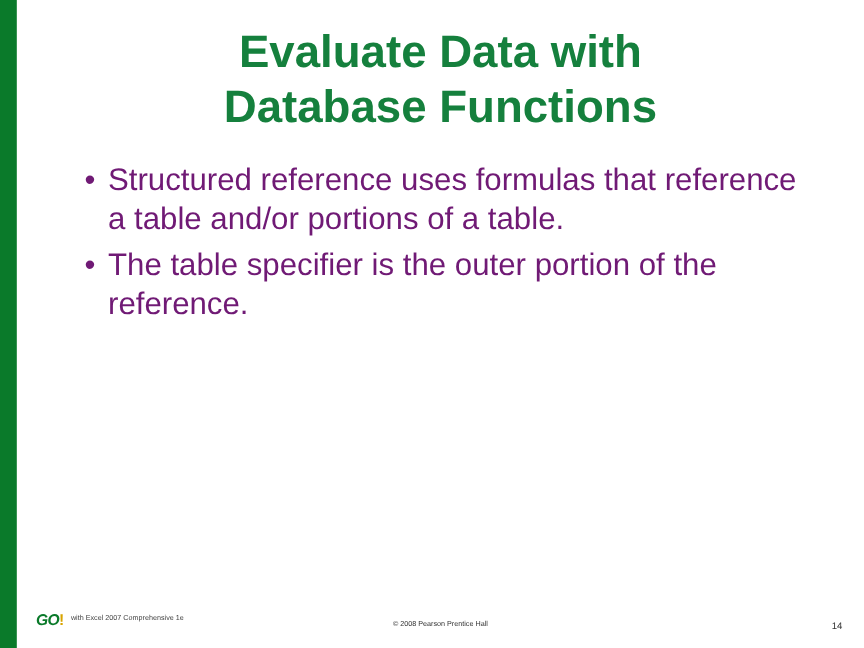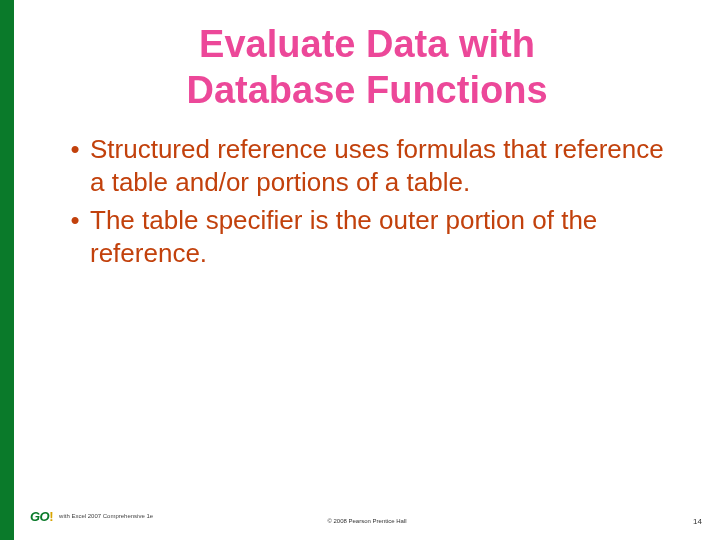--- a/index.html
+++ b/index.html
@@ -19,27 +19,27 @@
   .slide {
     position: absolute;
     left: 14px; top: 0;
     width: 706px; height: 540px;
     padding: 18px 40px 0 40px;
   }
   .title {
     text-align: center;
     font-size: 38px;
     font-weight: bold;
-    color: #ec4899;
+    color: #15803d;
     line-height: 1.2;
     margin: 4px 30px 20px 30px;
   }
   .bullets {
     font-size: 26px;
-    color: #c2410c;
+    color: #701a75;
     line-height: 1.25;
     margin: 0 8px 0 6px;
   }
   .bullet-1 {
     display: flex;
     margin-bottom: 6px;
   }
   .dot {
     width: 30px;
     flex: 0 0 30px;

